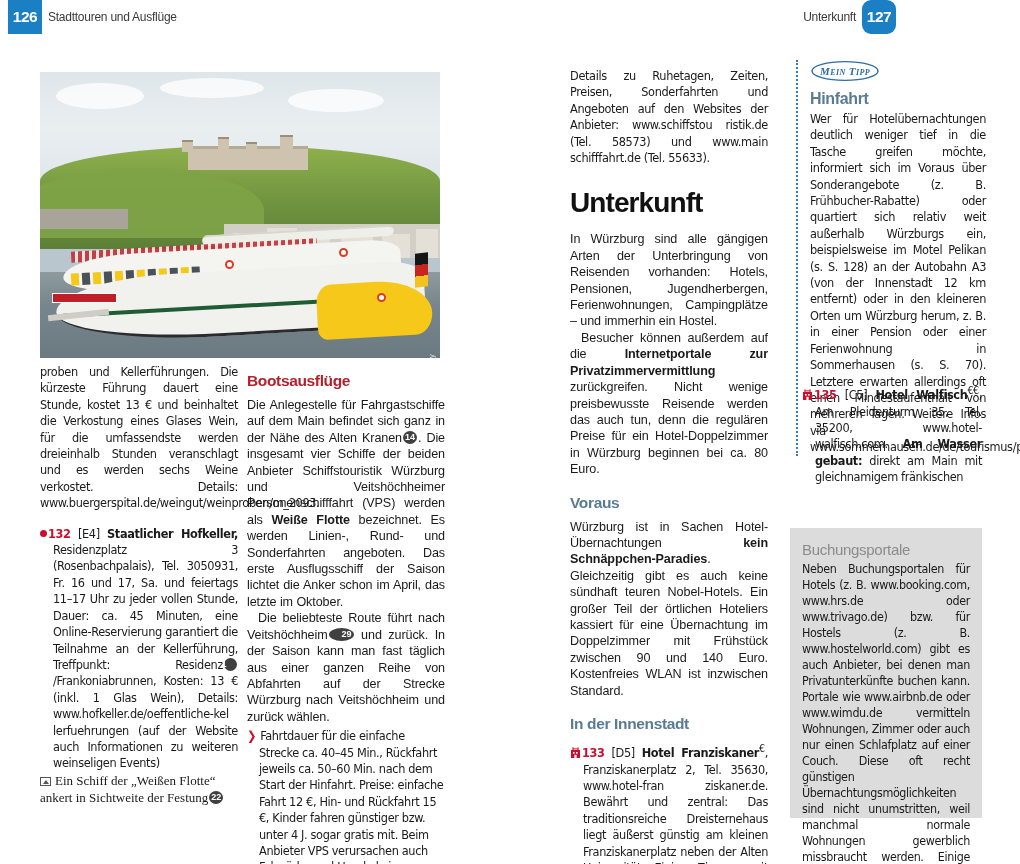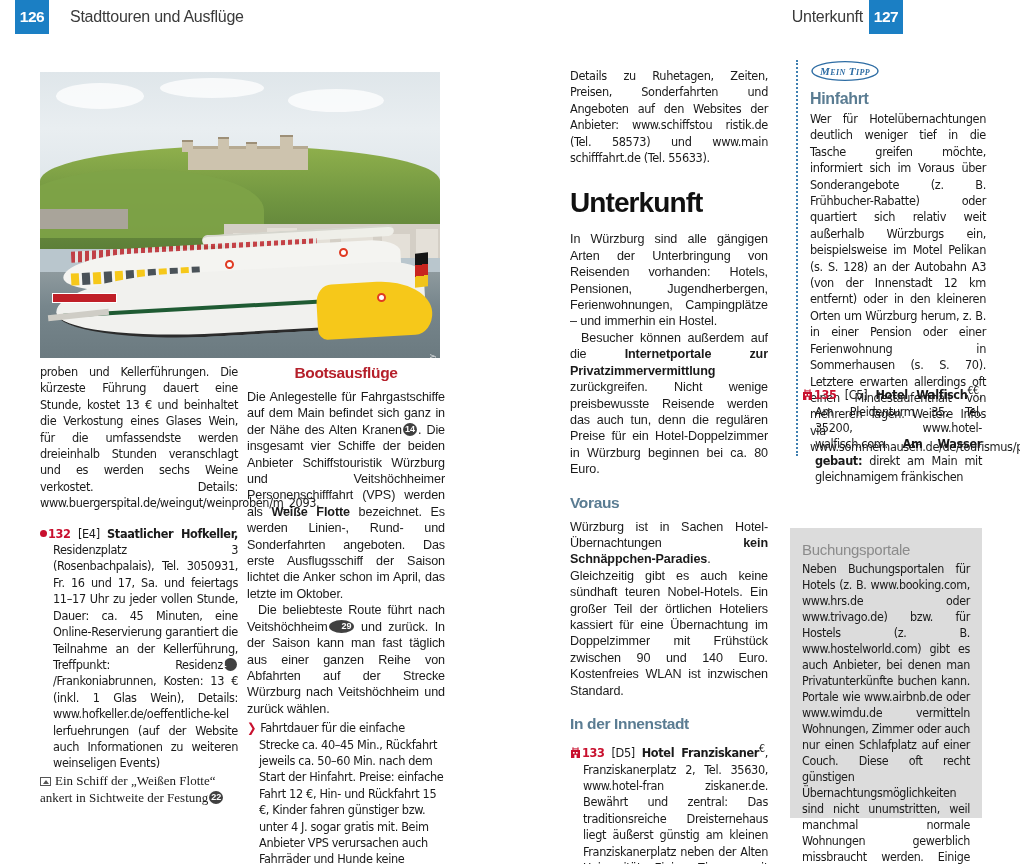--- a/index.html
+++ b/index.html
@@ -5,33 +5,33 @@
   * { box-sizing: border-box; margin: 0; padding: 0; }
   html, body {
     width: 1020px; height: 864px;
     background: #ffffff;
     font-family: "Liberation Sans", sans-serif;
     overflow: hidden;
   }
   .page { position: relative; width: 1020px; height: 864px; background:#fff; }
 
   
-  .hdr { position:absolute; left:15px; top:0; width:888px; height:34px;text-align:right; }
+  .hdr { position:absolute; left:8px; top:0; width:888px; height:34px;text-align:right; }
   .folio {
     position:absolute; top:0; width:34px; height:34px;
     background:#1b7fc4; color:#fff;
     font-size:15.5px; font-weight:bold; letter-spacing:-0.4px;
     display:flex; align-items:center; justify-content:center;
   }
   .folio-l { left:0; }
-  .folio-r { right:0; }
+  .folio-r { right:0;border-radius:9px; }
   .hdr-t {
     position:absolute; top:0; height:34px;
     display:flex; align-items:center;
-    font-size:16px; color:#3a3a3a; letter-spacing:-0.25px;margin-left:15px;
+    font-size:12px; color:#3a3a3a; letter-spacing:-0.25px;
   }
   .hdr-l { left:40px; }
   .hdr-r { right:40px; }
 
   
   .col { position:absolute; }
   .c1 { left:40px;  top:364px; width:198px; }
   .c2 { left:247px; top:364px; width:198px; }
   .c3 { left:570px; top:68px;  width:198px; }
   .c4b{ left:802px; top:382px; width:180px; }
@@ -313,21 +313,21 @@
       <span>Residenzplatz 3 (Rosenbachpalais), Tel. 3050931, Fr. 16 und 17, Sa. und feiertags 11–17 Uhr zu jeder vollen Stunde, Dauer: ca. 45 Minuten, eine Online-Reservierung garantiert die Teilnahme an der Kellerführung, Treffpunkt: Residenz</span><span class="pin">1</span><span>/Frankoniabrunnen, Kosten: 13 € (inkl. 1 Glas Wein), Details: www.hofkeller.de/oeffentliche-kel lerfuehrungen (auf der Website auch Informationen zu weiteren weinseligen Events)</span>
     </p>
   </div>
 
   <div class="caption">
     <span class="cap-ico"></span><span>Ein Schiff der „Weißen Flotte“</span><br>
     <span>ankert in Sichtweite der Festung</span><span class="pin">22</span>
   </div>
 
   <div class="col c2">
-    <h2 class="sub red" style="margin-top:0;text-align:center;">Bootsausflüge</h2>
+    <h2 class="sub red" style="margin-top:8px;">Bootsausflüge</h2>
 
     <p class="wide">
       <span>Die Anlegestelle für Fahrgastschiffe auf dem Main befindet sich ganz in der Nähe des Alten Kranen</span><span class="pin">14</span><span>. Die insgesamt vier Schiffe der beiden Anbieter Schiffstouristik Würzburg und Veitshöchheimer Personenschifffahrt (VPS) werden als </span><b>Weiße Flotte</b><span> bezeichnet. Es werden Linien-, Rund- und Sonderfahrten angeboten. Das erste Ausflugsschiff der Saison lichtet die Anker schon im April, das letzte im Oktober.</span>
     </p>
 
     <p class="wide ind">
       <span>Die beliebteste Route führt nach Veitshöchheim</span><span class="pin">29</span><span> und zurück. In der Saison kann man fast täglich aus einer ganzen Reihe von Abfahrten auf der Strecke Würzburg nach Veitshöchheim und zurück wählen.</span>
     </p>
 
     <p class="narrow bullet" style="margin-top:3px;">

